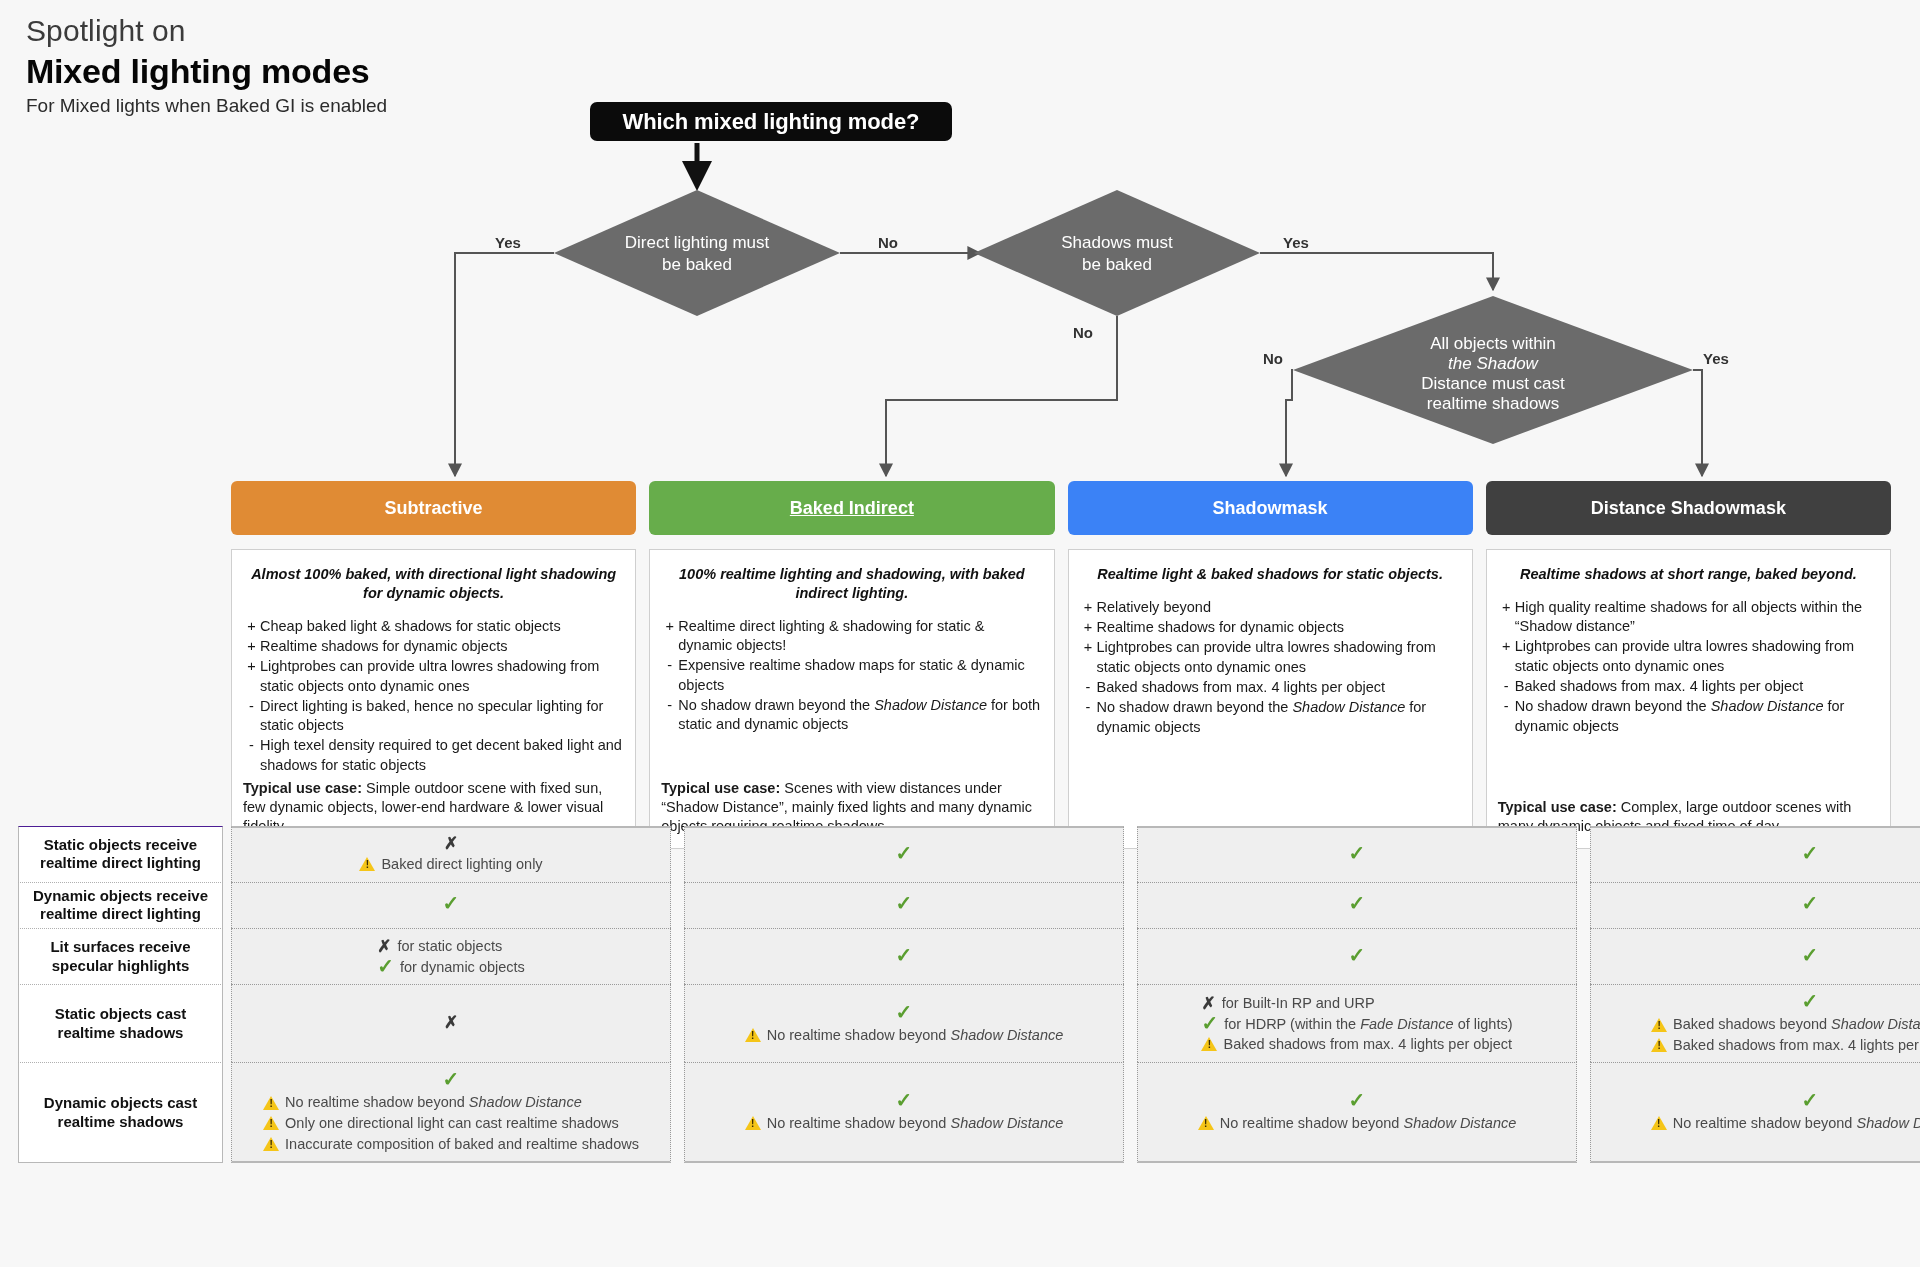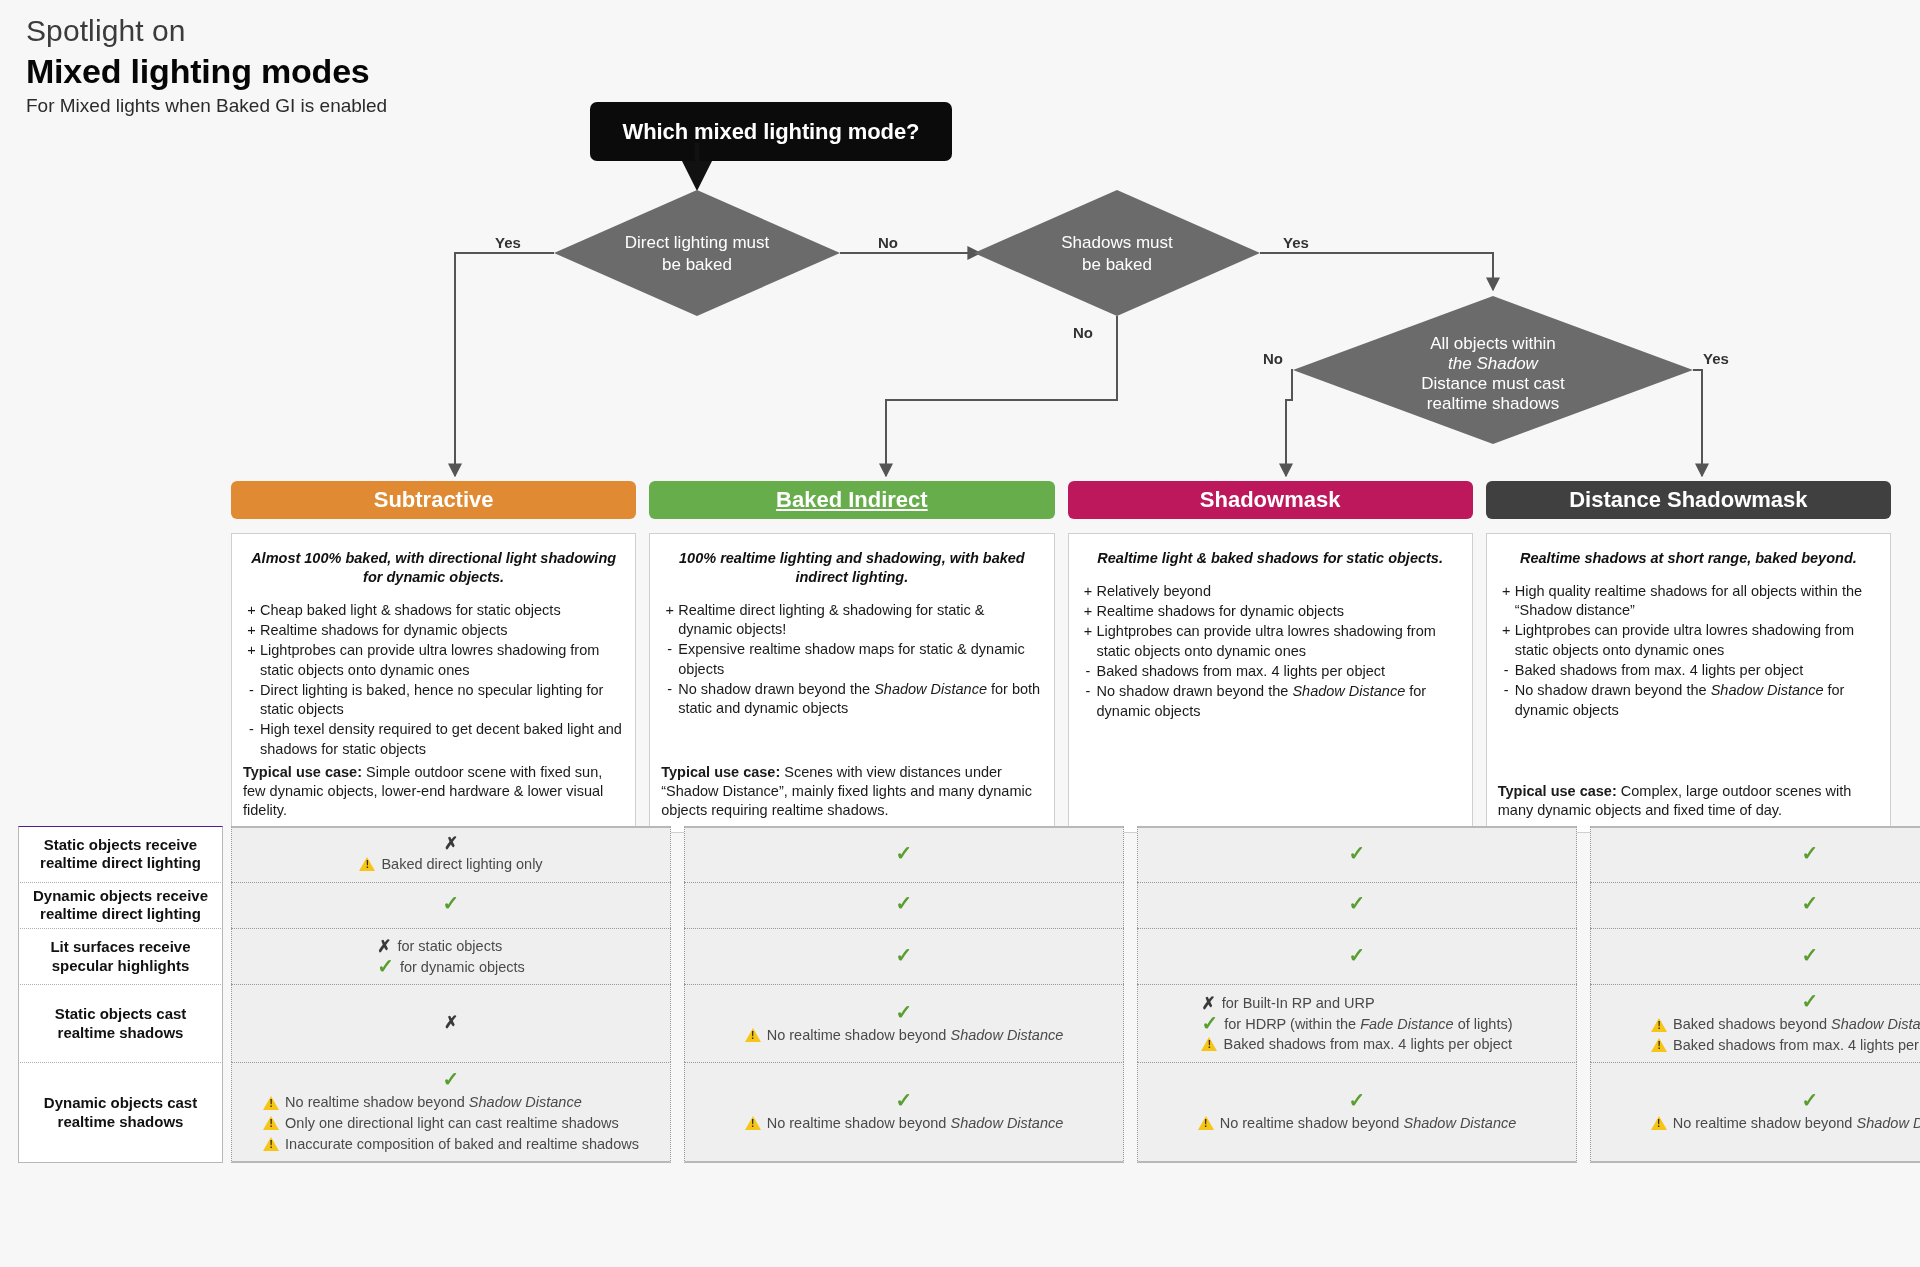--- a/index.html
+++ b/index.html
@@ -21,33 +21,33 @@
   .hdr-sub    { font-size:19px; font-weight:400; color:#2b2b2b; margin-top:4px; }
 
   
   svg.flow { position:absolute; left:0; top:0; width:1920px; height:520px; }
   .dia-txt { font-family:"Liberation Sans", sans-serif; fill:#ffffff; font-size:17px; }
   .dia-txt.it { font-style:italic; }
   .edge-lbl { font-family:"Liberation Sans", sans-serif; fill:#333; font-size:15px; font-weight:bold; }
 
   
   .rootbox{
-    position:absolute; left:590px; top:102px; width:362px; height:59px;
+    position:absolute; left:590px; top:102px; width:362px; height:39px;
     background:#0b0b0b; border-radius:7px; color:#fff;
     display:flex; align-items:center; justify-content:center;
     font-size:22px; font-weight:bold; letter-spacing:-0.1px;
   }
 
   
   .cols { position:absolute; left:231px; top:481px; width:1660px; display:flex; gap:13px; }
   .col  { width:440px; }
   .col-head{
-    height:38px; border-radius:6px; color:#fff;
+    height:54px; border-radius:6px; color:#fff;
     display:flex; align-items:center; justify-content:center;
-    font-size:22px; font-weight:bold;
+    font-size:18px; font-weight:bold;
   }
   .col-card{
     margin-top:14px; background:#fff; border:1px solid #cfcfcf;
     padding:13px 11px 12px 11px; height:300px; position:relative;
   }
   .card-lead{
     font-size:14.5px; font-style:italic; font-weight:bold; text-align:center;
     line-height:1.3; color:#111; margin:2px 4px 14px 4px;
   }
   ul.pts{ list-style:none; margin:0; padding:0; }
@@ -209,21 +209,21 @@
             </li>
             <li>
               <span class="sgn">-</span>
               <span class="txt">No shadow drawn beyond the <i class="em">Shadow Distance</i> for both static and dynamic objects</span>
             </li>
           </ul>
           <div class="usecase"><b>Typical use case:</b> <span>Scenes with view distances under “Shadow Distance”, mainly fixed lights and many dynamic objects requiring realtime shadows.</span></div>
         </div>
       </div>
       <div class="col">
-        <div class="col-head" style="background: #be185d;">Shadowmask</div>
+        <div class="col-head" style="background: #3b82f6;">Shadowmask</div>
         <div class="col-card">
           <div class="card-lead">Realtime light &amp; baked shadows for static objects.</div>
           <ul class="pts">
             <li>
               <span class="sgn">+</span>
               <span class="txt">Relatively beyond</span>
             </li>
             <li>
               <span class="sgn">+</span>
               <span class="txt">Realtime shadows for dynamic objects</span>

